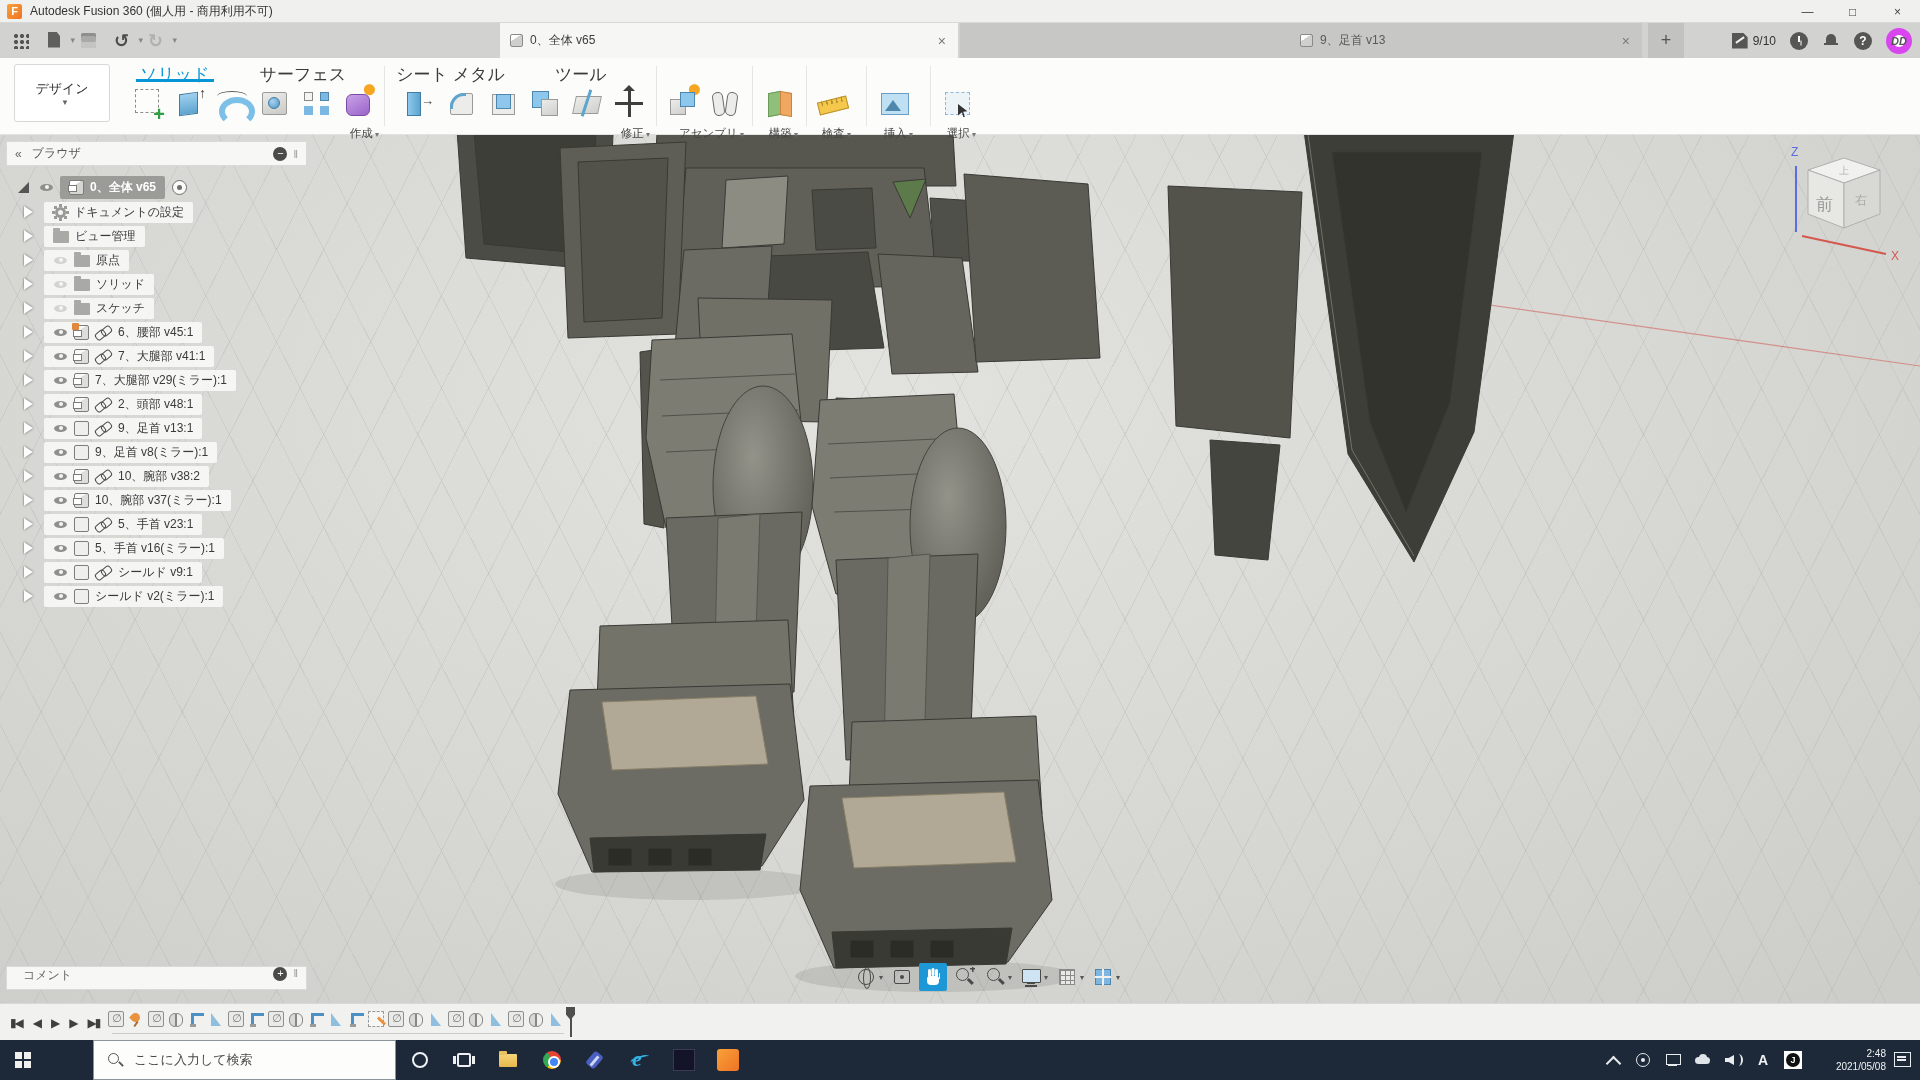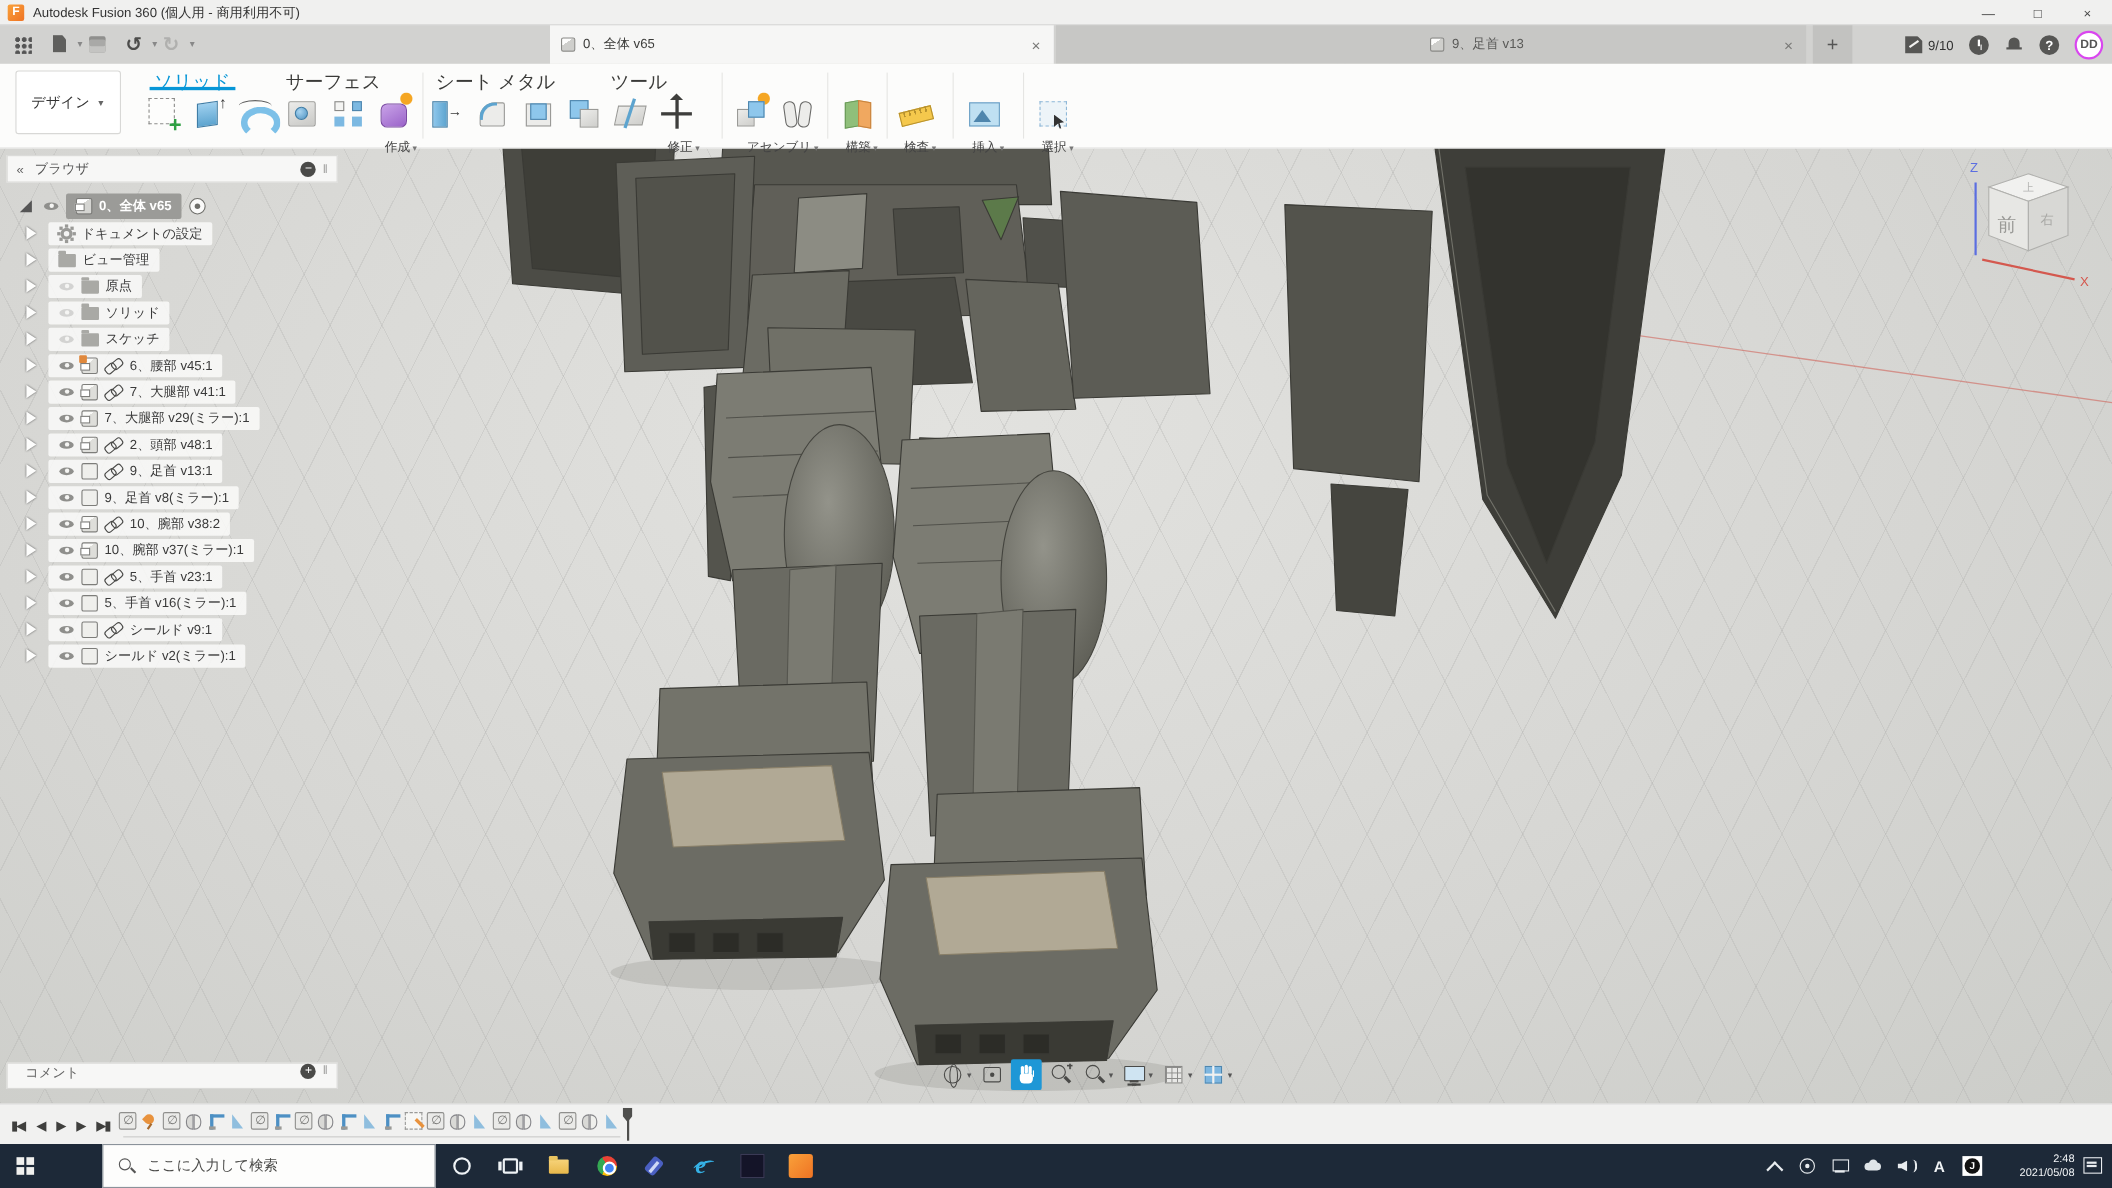--- a/index.html
+++ b/index.html
@@ -34,34 +34,34 @@
   .topright{position:absolute;right:0;top:0;height:35px;display:flex;align-items:center;gap:14px;padding-right:8px;}
   .job-status{display:flex;align-items:center;gap:5px;font-size:12px;color:#333;}
   .job-ico{width:16px;height:16px;background:#565654;clip-path:polygon(0 0,70% 0,100% 30%,100% 100%,0 100%);position:relative;}
   .job-ico::after{content:"";position:absolute;left:3px;top:6px;width:10px;height:2px;background:#f0f0ee;transform:rotate(-35deg);}
   .tr-ico{position:relative;width:18px;height:18px;}
   .tr-clock::before{content:"";position:absolute;inset:0;border-radius:50%;background:#565654;}
   .tr-clock::after{content:"";position:absolute;left:8px;top:4px;width:2px;height:6px;background:#fff;box-shadow:2px 4px 0 -0.5px #fff;}
   .tr-bell::before{content:"";position:absolute;left:4px;top:2px;width:10px;height:10px;background:#565654;border-radius:5px 5px 0 0;}
   .tr-bell::after{content:"";position:absolute;left:2px;top:11px;width:14px;height:2px;background:#565654;box-shadow:6px 3px 0 -2px #565654;}
   .tr-help::before{content:"?";position:absolute;inset:0;border-radius:50%;background:#565654;color:#fff;font-size:12px;font-weight:bold;display:flex;align-items:center;justify-content:center;}
-  .avatar{width:26px;height:26px;border-radius:50%;background:#ffffff;color:#555;font-size:11px;font-weight:bold;display:flex;align-items:center;justify-content:center;border:2px solid #d946ef;}
+  .avatar{width:26px;height:26px;border-radius:50%;background:#ffffff;color:#555;font-size:11px;font-weight:bold;display:flex;align-items:center;justify-content:center;border:7px solid #d946ef;font-style:italic;}
 
   
   .ribbon{position:absolute;left:0;top:58px;width:1920px;height:77px;background:#fcfcfb;border-bottom:1px solid #e3e3e1;}
-  .workspace-btn{position:absolute;left:14px;top:6px;width:96px;height:58px;background:#fff;border:1px solid #d8d8d6;border-radius:3px;display:flex;align-items:center;justify-content:center;font-size:13px;color:#333;}
+  .workspace-btn{position:absolute;left:14px;top:6px;width:96px;height:58px;background:#fff;border:1px solid #d8d8d6;border-radius:3px;display:flex;align-items:center;justify-content:center;font-size:13px;color:#333;flex-direction:column;}
   .workspace-btn .caret{font-size:8px;color:#666;margin-left:6px;}
   .rtabs{position:absolute;left:136px;top:2px;display:flex;gap:42px;height:22px;}
   .rtab{font-size:17px;color:#3a3a38;padding:3px 4px 2px;white-space:nowrap;}
   .rtab.rt-true{color:#0696d7;border-bottom:3px solid #0696d7;}
   .rgroup{position:absolute;top:26px;text-align:right;}
   .rtools{display:flex;gap:4px;justify-content:center;}
   .glabel{display:block;margin-top:4px;font-size:11.5px;color:#444;white-space:nowrap;}
   .glabel::after{content:" ▾";font-size:8px;color:#777;}
-  .g0{left:127px;width:252px;} .g1{left:384px;width:252px;} .g2{left:664px;width:80px;}
+  .g0{left:127px;width:252px;} .g1{left:398px;width:252px;} .g2{left:664px;width:80px;}
   .g3{left:760px;width:38px;} .g4{left:813px;width:38px;} .g5{left:875px;width:38px;} .g6{left:938px;width:38px;}
   .vsep{position:absolute;top:66px;width:1px;height:60px;background:#e5e5e3;}
   .ricon{position:relative;width:38px;height:38px;}
   .ri-create-sketch::before{content:"";position:absolute;left:6px;top:5px;width:22px;height:22px;border:1.5px dashed #8c8c8a;background:#fdfdfc;}
   .ri-create-sketch::after{content:"+";position:absolute;right:2px;bottom:-2px;font-size:20px;font-weight:bold;color:#2ea043;line-height:1;}
   .ri-extrude::before{content:"";position:absolute;left:8px;top:9px;width:17px;height:20px;background:linear-gradient(180deg,#9ed0ef,#5da4cf);border:1px solid #3f7da6;transform:skewY(-8deg);}
   .ri-extrude::after{content:"↑";position:absolute;right:3px;top:1px;color:#3a3a3a;font-size:14px;font-weight:bold;}
   .ri-revolve::before{content:"";position:absolute;left:6px;top:13px;width:24px;height:17px;border:6px solid #7cc0e8;border-bottom-color:transparent;border-radius:50%;}
   .ri-revolve::after{content:"";position:absolute;left:4px;top:7px;width:30px;height:10px;border-top:1.5px solid #555;border-radius:50%;}
   .ri-hole::before{content:"";position:absolute;left:7px;top:8px;width:23px;height:21px;background:linear-gradient(160deg,#ececea,#c9c9c6);border:1px solid #9a9a97;border-radius:2px;}

